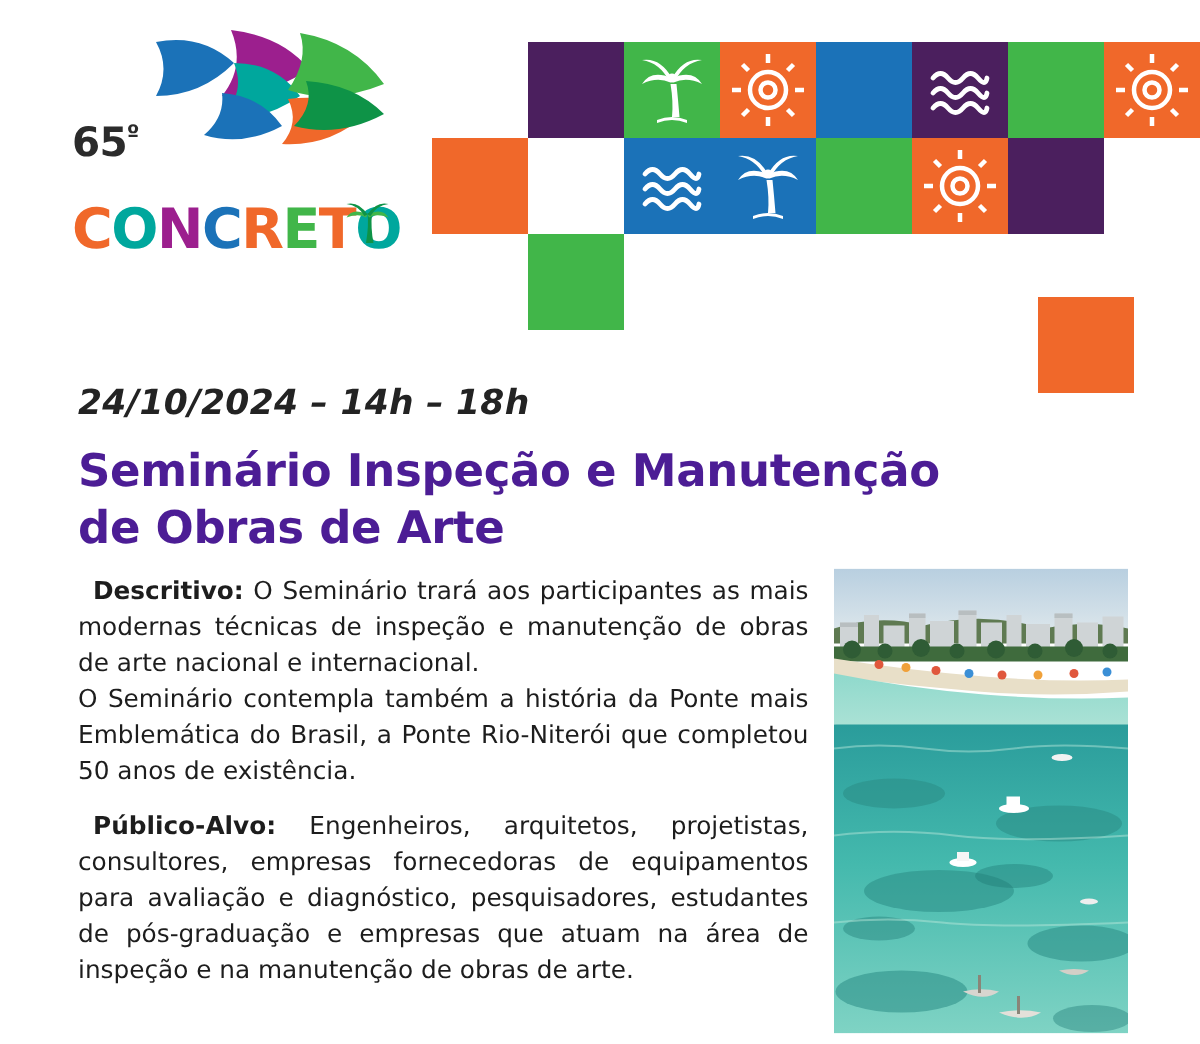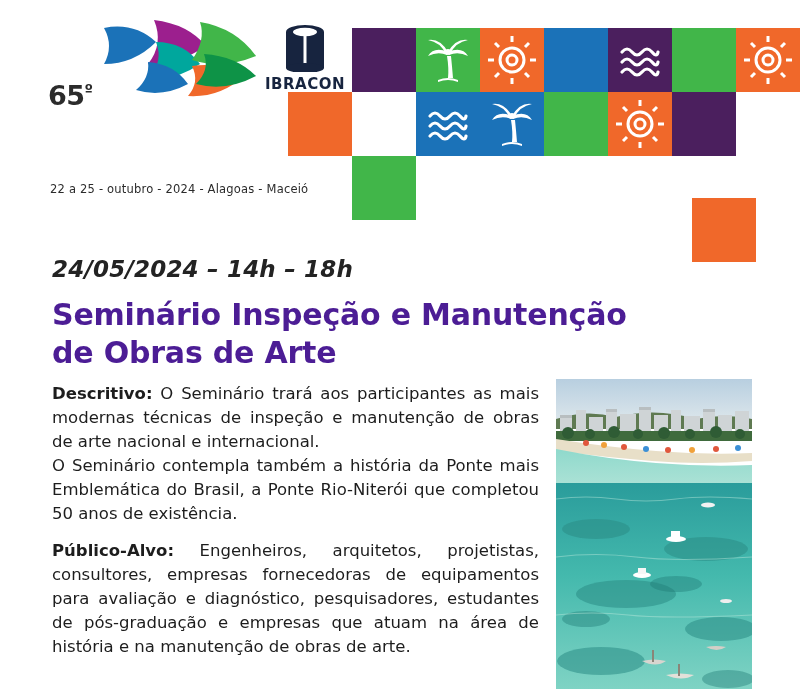--- a/index.html
+++ b/index.html
@@ -148,21 +148,21 @@
     line-height: 1.25;
     letter-spacing: -0.2px;
   }
   .para {
     position: absolute;
     font-size: 16.5px;
     color: #1d1d1d;
     line-height: 1.45;
     text-align: justify;
   }
-  .para b { font-weight: bold; }
+  .para b { font-weight: bold; margin-left: 10px; }
   .para-desc {
     left: 52px;
     top: 134px;
     width: 487px;
   }
   .para-target {
     left: 52px;
     top: 291px;
     width: 487px;
   }
@@ -275,50 +275,51 @@
         <path d="M58 2 q34 4 52 26 q-30 20 -58 18 q16 -20 6 -44 z" fill="#9c1f8e"></path>
         <path d="M60 24 q28 0 44 22 q-26 18 -52 14 q16 -16 8 -36 z" fill="#00a79d"></path>
         <path d="M104 4 q36 6 56 34 q-34 14 -64 4 q14 -20 8 -38 z" fill="#41b649"></path>
         <path d="M96 48 q30 -4 52 10 q-24 22 -56 20 q12 -14 4 -30 z" fill="#f0682a"></path>
         <path d="M52 44 q26 2 40 22 q-26 14 -52 6 q14 -12 12 -28 z" fill="#1b72b8"></path>
         <path d="M108 36 q32 2 52 22 q-30 16 -60 8 q14 -14 8 -30 z" fill="#0e9347"></path>
       </svg>
     </div>
     <div class="logo-65"><span>65</span><sup>º</sup></div>
 
-    <div class="logo-date">22 a 25 - outubro - 2024 - Alagoas - Maceió</div>
+    <div class="logo-concreto">
+      <svg width="222" height="46" viewBox="0 0 222 46">
+        <text x="0" y="35" font-family="'DejaVu Sans','Liberation Sans',sans-serif" font-size="37" font-weight="bold" letter-spacing="-1">
+          <tspan fill="#f0682a">C</tspan><tspan fill="#00a79d">O</tspan><tspan fill="#9c1f8e">N</tspan><tspan fill="#1b72b8">C</tspan><tspan fill="#f0682a">R</tspan><tspan fill="#41b649">E</tspan><tspan fill="#f0682a">T</tspan><tspan fill="#00a79d">O</tspan>
+        </text>
+        <g transform="translate(186,4)">
+          <path d="M10 28 q2 -12 1 -20 l3 0 q-1 10 1 20 z" fill="#0e9347"></path>
+          <path d="M11 9 q-10 -5 -14 2 q8 -3 13 0 z" fill="#41b649"></path>
+          <path d="M11 9 q10 -5 14 2 q-8 -3 -13 0 z" fill="#41b649"></path>
+          <path d="M11 9 q-6 -9 -14 -7 q8 1 12 8 z" fill="#0e9347"></path>
+          <path d="M11 9 q6 -9 14 -7 q-8 1 -12 8 z" fill="#0e9347"></path>
+        </g>
+      </svg>
+    </div>
   </div>
 
-  <div class="ibracon">
-    <div class="ibracon-can">
-      <svg width="42" height="48" viewBox="0 0 42 48">
-        <rect x="2" y="8" width="38" height="36" fill="#17243f"></rect>
-        <ellipse cx="21" cy="8" rx="19" ry="7" fill="#17243f"></ellipse>
-        <ellipse cx="21" cy="8" rx="12" ry="4.2" fill="#ffffff"></ellipse>
-        <rect x="19.5" y="8" width="3" height="34" fill="#ffffff"></rect>
-        <ellipse cx="21" cy="44" rx="19" ry="5" fill="#17243f"></ellipse>
-      </svg>
-    </div>
-    <div class="ibracon-text">IBRACON</div>
-  </div>
 </div>
 
 <div class="content">
 
-  <div class="event-time">24/05/2024 – 14h – 18h</div>
+  <div class="event-time">24/10/2024 – 14h – 18h</div>
 
   <div class="event-title">Seminário Inspeção e Manutenção de Obras de Arte</div>
 
   <div class="para para-desc">
     <b>Descritivo:</b><span> O Seminário trará aos participantes as mais modernas técnicas de inspeção e manutenção de obras de arte nacional e internacional.</span><br>
     <span>O Seminário contempla também a história da Ponte mais Emblemática do Brasil, a Ponte Rio-Niterói que completou 50 anos de existência.</span>
   </div>
 
   <div class="para para-target">
-    <b>Público-Alvo:</b><span> Engenheiros, arquitetos, projetistas, consultores, empresas fornecedoras de equipamentos para avaliação e diagnóstico, pesquisadores, estudantes de pós-graduação e empresas que atuam na área de história e na manutenção de obras de arte.</span>
+    <b>Público-Alvo:</b><span> Engenheiros, arquitetos, projetistas, consultores, empresas fornecedoras de equipamentos para avaliação e diagnóstico, pesquisadores, estudantes de pós-graduação e empresas que atuam na área de inspeção e na manutenção de obras de arte.</span>
   </div>
 
   <div class="photo">
     <svg width="196" height="310" viewBox="0 0 196 310">
       <defs>
         <linearGradient id="sky" x1="0" y1="0" x2="0" y2="1">
           <stop offset="0%" stop-color="#b8cfe0"></stop>
           <stop offset="100%" stop-color="#dfe8ec"></stop>
         </linearGradient>
         <linearGradient id="sea" x1="0" y1="0" x2="0" y2="1">

